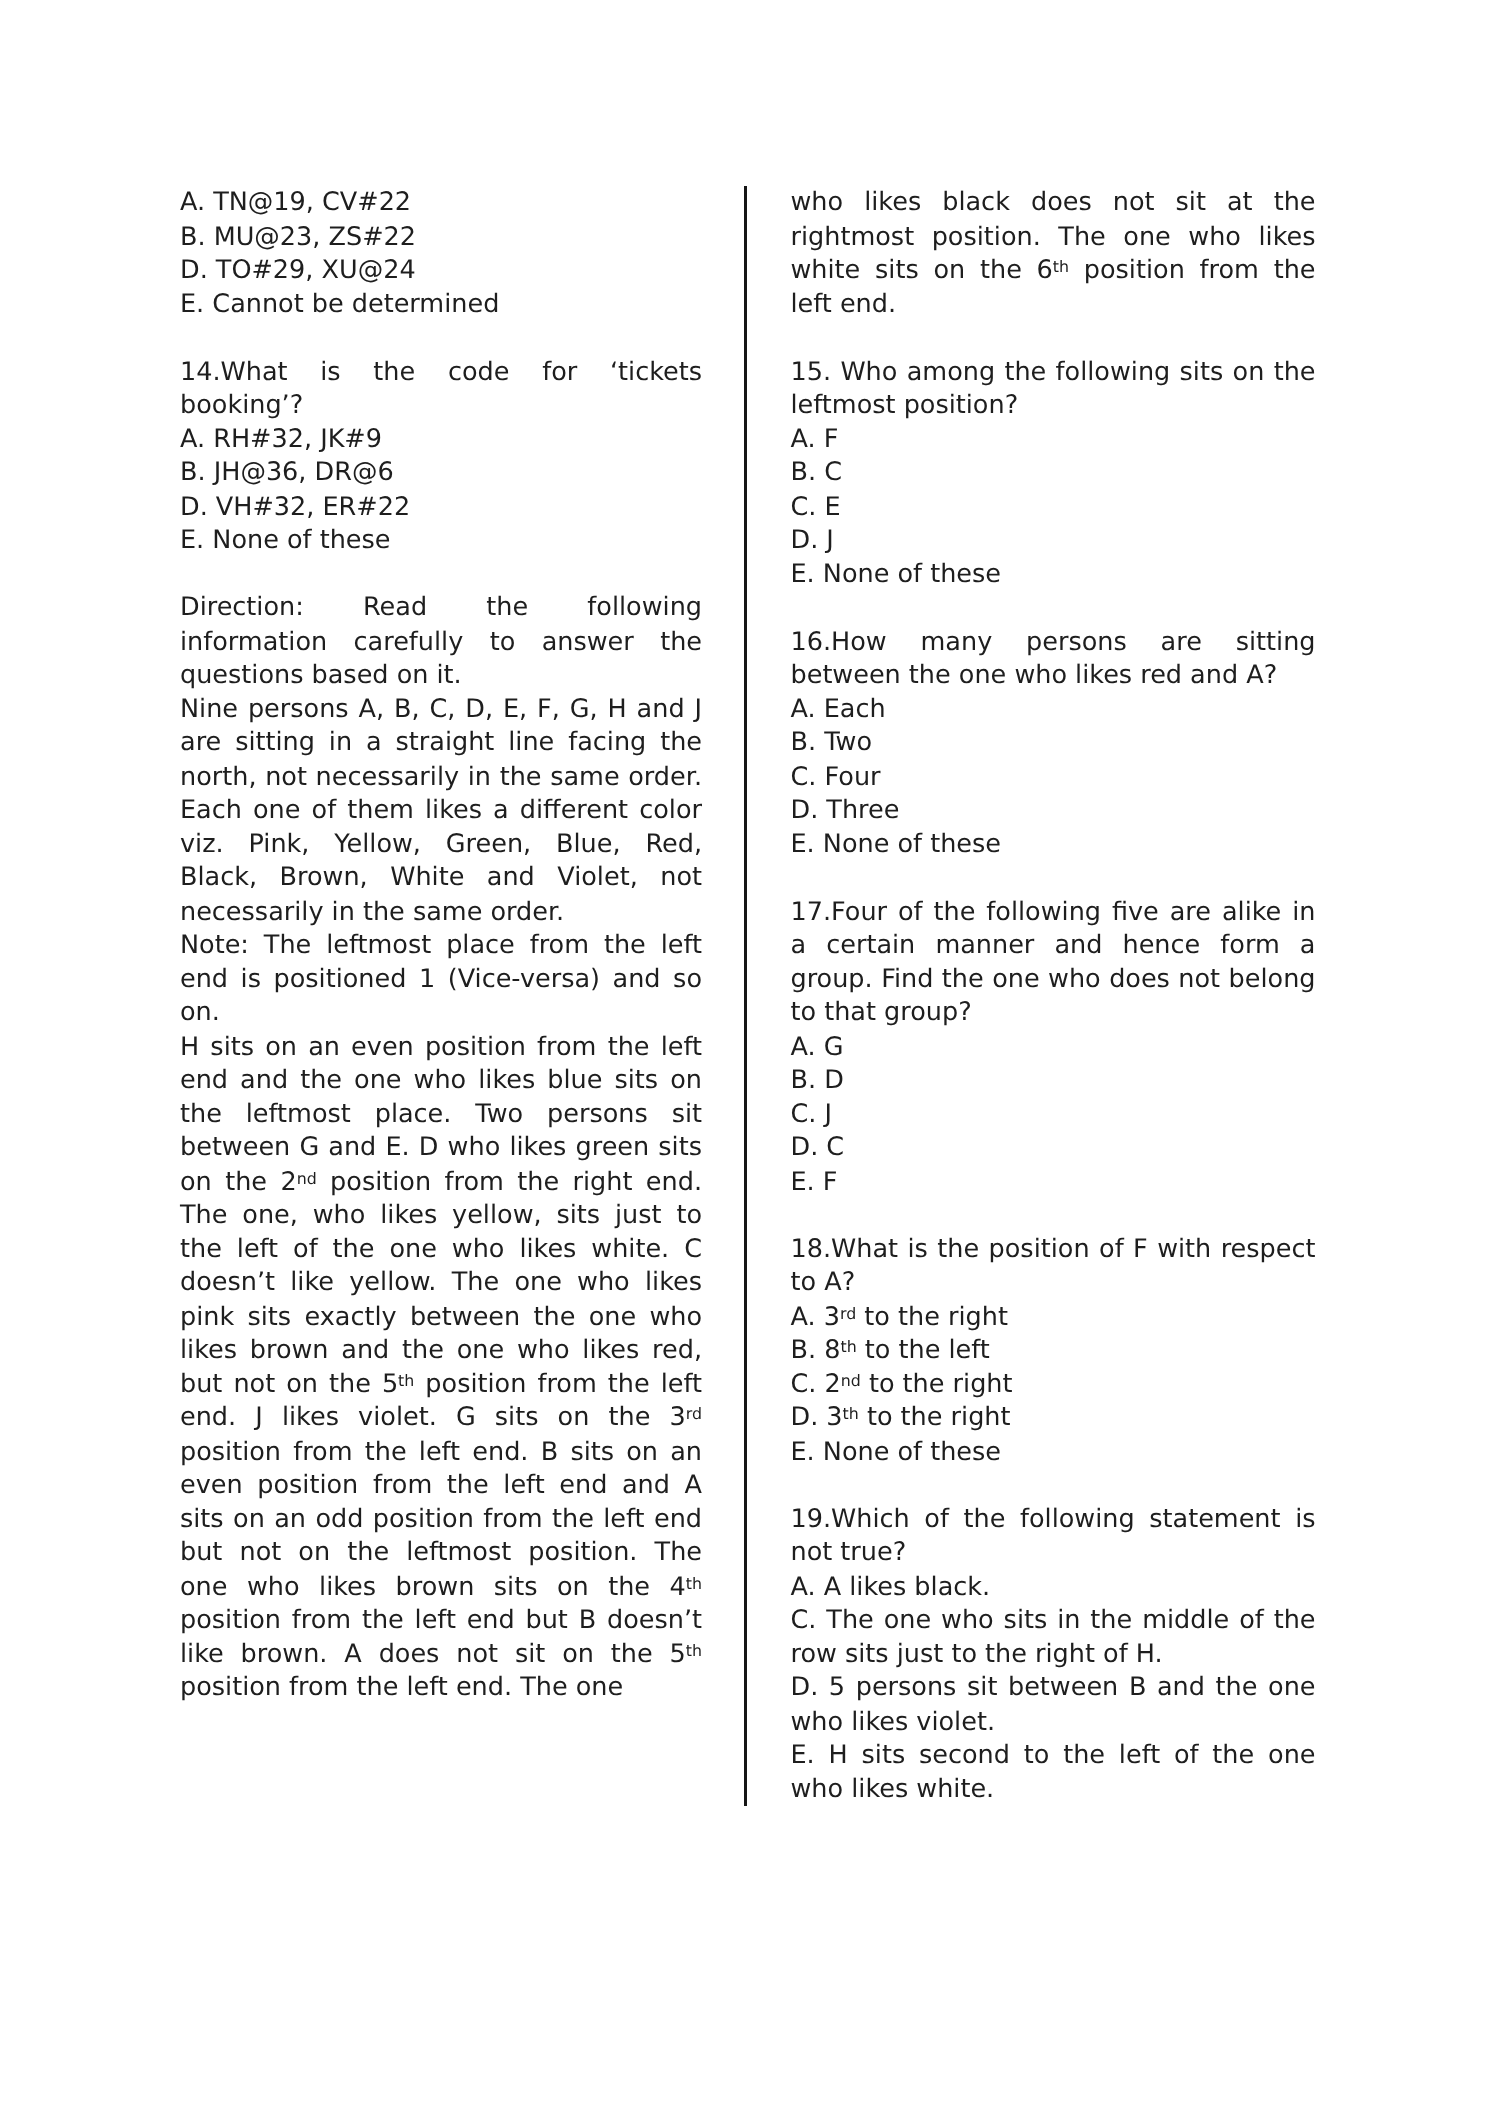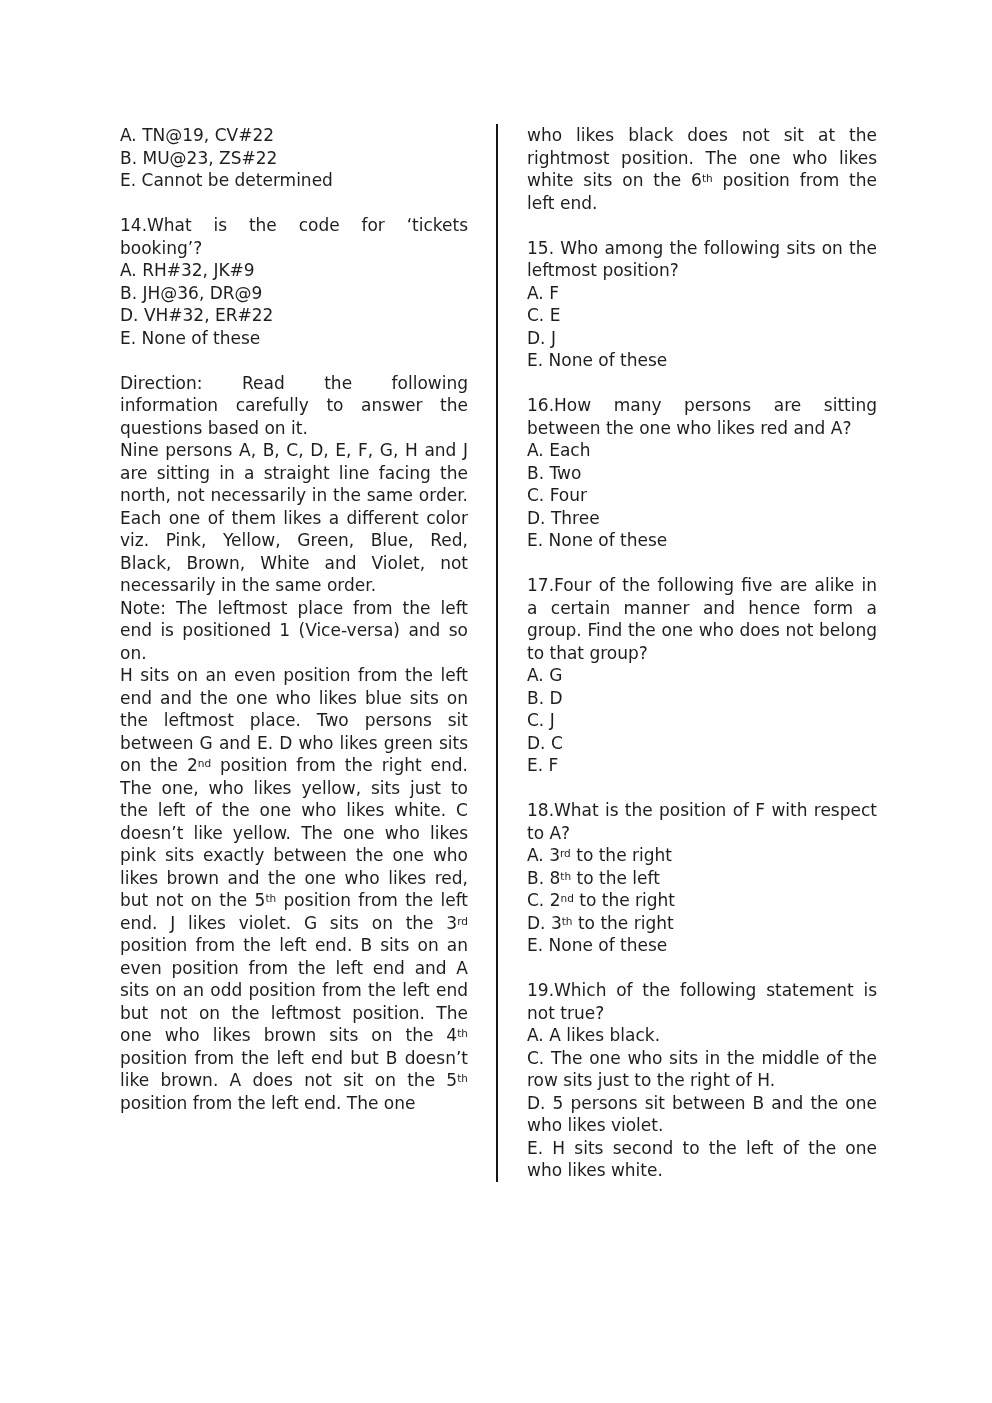--- a/index.html
+++ b/index.html
@@ -50,39 +50,41 @@
   }
 </style>
 </head>
 <body>
 
 <div class="page">
   <div class="columns">
     <div class="col col-left">
         <div class="block"><span>A. TN@19, CV#22</span></div>
         <div class="block"><span>B. MU@23, ZS#22</span></div>
+        <div class="block"><span>D. TO#29, XU@24</span></div>
         <div class="block"><span>E. Cannot be determined</span></div>
         <div class="spacer"></div>
         <div class="block"><span>14.What is the code for ‘tickets booking’?</span></div>
         <div class="block"><span>A. RH#32, JK#9</span></div>
-        <div class="block"><span>B. JH@36, DR@9</span></div>
+        <div class="block"><span>B. JH@36, DR@6</span></div>
         <div class="block"><span>D. VH#32, ER#22</span></div>
         <div class="block"><span>E. None of these</span></div>
         <div class="spacer"></div>
         <div class="block"><b>Direction:</b><span> Read the following information carefully to answer the questions based on it.</span></div>
         <div class="block"><span>Nine persons A, B, C, D, E, F, G, H and J are sitting in a straight line facing the north, not necessarily in the same order. Each one of them likes a different color viz. Pink, Yellow, Green, Blue, Red, Black, Brown, White and Violet, not necessarily in the same order.</span></div>
         <div class="block"><span>Note: The leftmost place from the left end is positioned 1 (Vice-versa) and so on.</span></div>
         <div class="block"><span>H sits on an even position from the left end and the one who likes blue sits on the leftmost place. Two persons sit between G and E. D who likes green sits on the 2</span><sup>nd</sup><span> position from the right end. The one, who likes yellow, sits just to the left of the one who likes white. C doesn’t like yellow. The one who likes pink sits exactly between the one who likes brown and the one who likes red, but not on the 5</span><sup>th</sup><span> position from the left end. J likes violet. G sits on the 3</span><sup>rd</sup><span> position from the left end. B sits on an even position from the left end and A sits on an odd position from the left end but not on the leftmost position. The one who likes brown sits on the 4</span><sup>th</sup><span> position from the left end but B doesn’t like brown. A does not sit on the 5</span><sup>th</sup><span> position from the left end. The one</span></div>
       </div>
     <div class="divider"></div>
     <div class="col col-right">
         <div class="block"><span>who likes black does not sit at the rightmost position. The one who likes white sits on the 6</span><sup>th</sup><span> position from the left end.</span></div>
         <div class="spacer"></div>
         <div class="block"><span>15. Who among the following sits on the leftmost position?</span></div>
         <div class="block"><span>A. F</span></div>
+        <div class="block"><span>B. C</span></div>
         <div class="block"><span>C. E</span></div>
         <div class="block"><span>D. J</span></div>
         <div class="block"><span>E. None of these</span></div>
         <div class="spacer"></div>
         <div class="block"><span>16.How many persons are sitting between the one who likes red and A?</span></div>
         <div class="block"><span>A. Each</span></div>
         <div class="block"><span>B. Two</span></div>
         <div class="block"><span>C. Four</span></div>
         <div class="block"><span>D. Three</span></div>
         <div class="block"><span>E. None of these</span></div>

